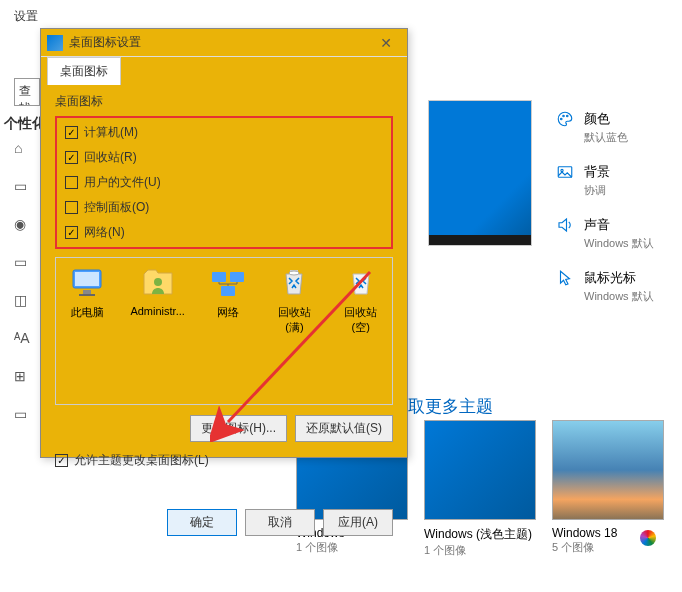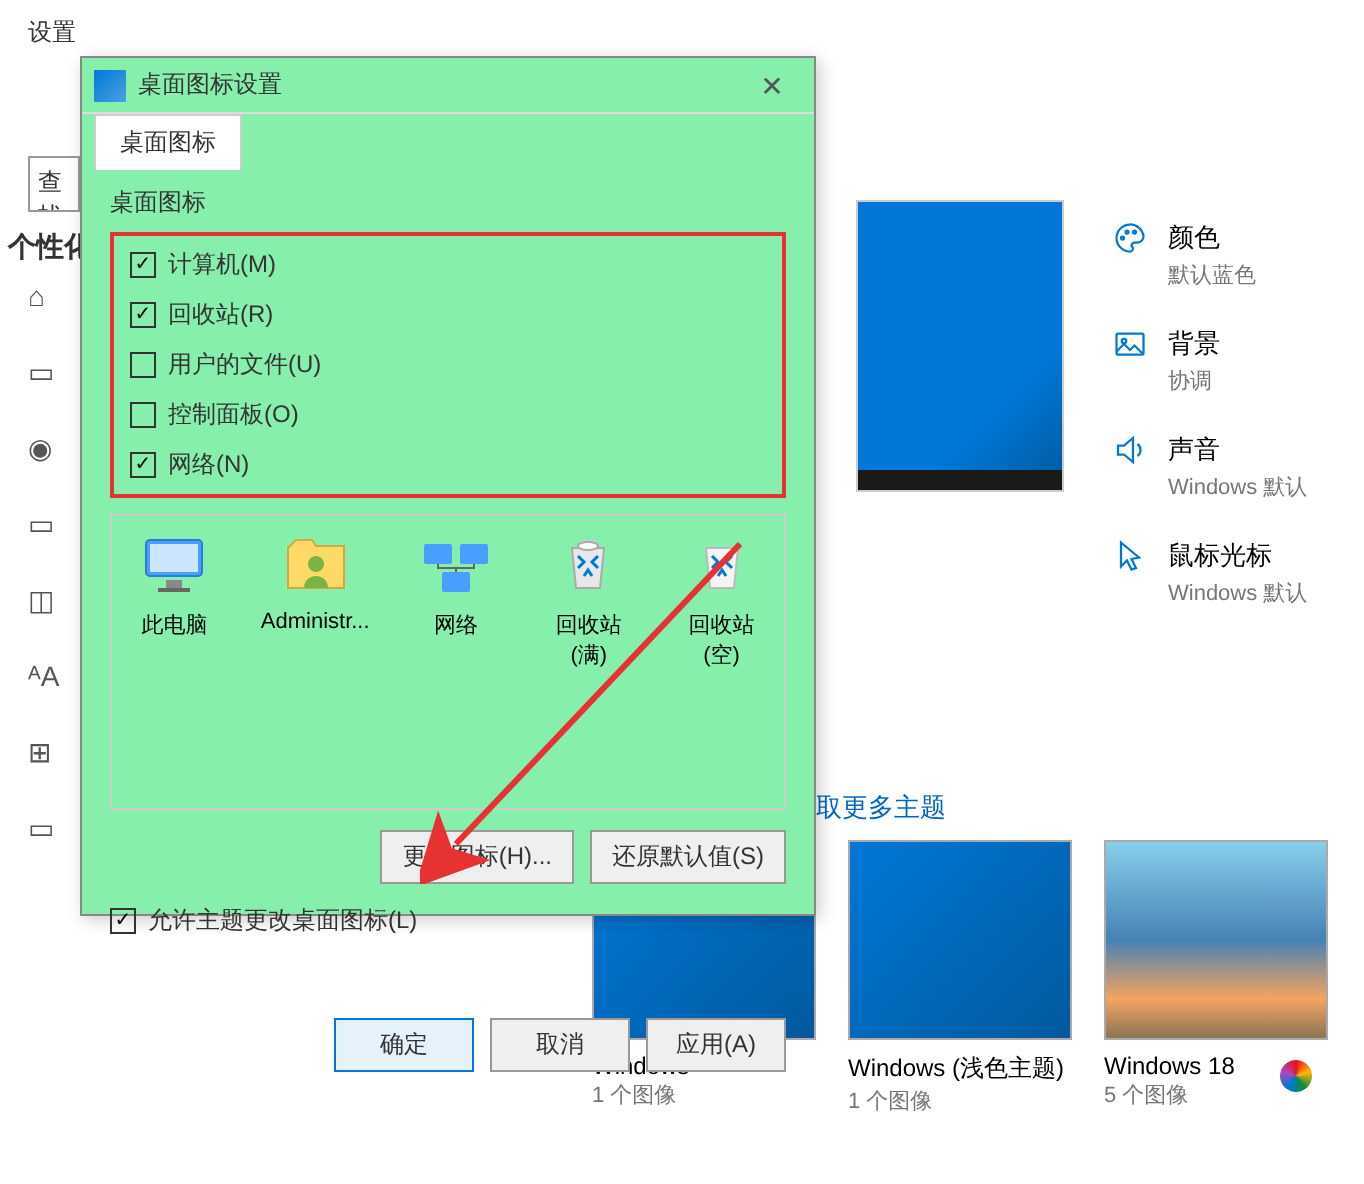--- a/index.html
+++ b/index.html
@@ -11,32 +11,32 @@
 .sidebar-icons{position:absolute;left:14px;top:140px;display:flex;flex-direction:column;gap:22px}
 .sidebar-icons div{width:16px;height:16px;color:#555;font-size:14px}
 .wallpaper-preview{position:absolute;left:428px;top:100px;width:104px;height:146px;background:linear-gradient(135deg,#0078d7 0%,#0078d7 70%,#005a9e 100%);border:1px solid #ccc}
 .wallpaper-preview::after{content:'';position:absolute;bottom:0;left:0;right:0;height:10px;background:#1a1a1a}
 .right-options{position:absolute;left:556px;top:110px;display:flex;flex-direction:column;gap:18px}
 .right-option{display:flex;align-items:flex-start;gap:10px}
 .right-option-icon{width:18px;height:18px;flex-shrink:0;color:#0078d7}
 .right-option-text{display:flex;flex-direction:column;gap:2px}
 .right-option-title{font-size:13px;color:#000}
 .right-option-sub{font-size:11px;color:#777}
-.themes-link{position:absolute;left:408px;top:395px;color:#0067c0;font-size:13px;cursor:pointer}
+.themes-link{position:absolute;left:408px;top:395px;color:#0067c0;font-size:17px;cursor:pointer}
 .theme-grid{position:absolute;left:296px;top:420px;display:flex;gap:16px}
 .theme-item{width:112px}
 .theme-thumb{width:112px;height:100px;border:1px solid #aaa}
 .theme-thumb.t1{background:linear-gradient(135deg,#0078d7,#005a9e)}
 .theme-thumb.t2{background:linear-gradient(135deg,#0078d7,#005a9e)}
 .theme-thumb.t3{background:linear-gradient(180deg,#87ceeb 0%,#4682b4 50%,#f4a460 80%,#8b7355 100%)}
 .theme-name{margin-top:6px;font-size:12px;color:#000}
 .theme-count{font-size:11px;color:#777}
 .color-dot{position:absolute;right:26px;top:530px;width:16px;height:16px;border-radius:50%;background:conic-gradient(#e81123,#ffb900,#10893e,#0078d7,#b146c2,#e81123)}
 
-.dialog{position:absolute;left:40px;top:28px;width:368px;height:430px;background:#86efac;border:1px solid #888;box-shadow:2px 2px 8px rgba(0,0,0,0.2)}
+.dialog{position:absolute;left:40px;top:28px;width:368px;height:430px;background:#eab308;border:1px solid #888;box-shadow:2px 2px 8px rgba(0,0,0,0.2)}
 .dialog-title-bar{height:28px;display:flex;align-items:center;padding:0 6px;border-bottom:1px solid #ddd}
 .dialog-title-icon{width:16px;height:16px;background:linear-gradient(135deg,#0078d7,#4ca0e0);margin-right:6px}
 .dialog-title{flex:1;font-size:12px}
 .dialog-close{width:30px;text-align:center;font-size:14px;cursor:pointer;color:#555}
 .tab-bar{height:28px;display:flex;align-items:flex-end;padding-left:6px}
 .tab{padding:5px 12px;border:1px solid #ccc;border-bottom:none;background:#fff;font-size:12px}
 .dialog-body{padding:8px 14px}
 .group-label{font-size:12px;margin-bottom:6px}
 .red-box{border:2px solid #e63232;padding:6px 8px;margin-bottom:8px}
 .checkbox-grid{display:grid;grid-template-columns:1fr;row-gap:8px}

